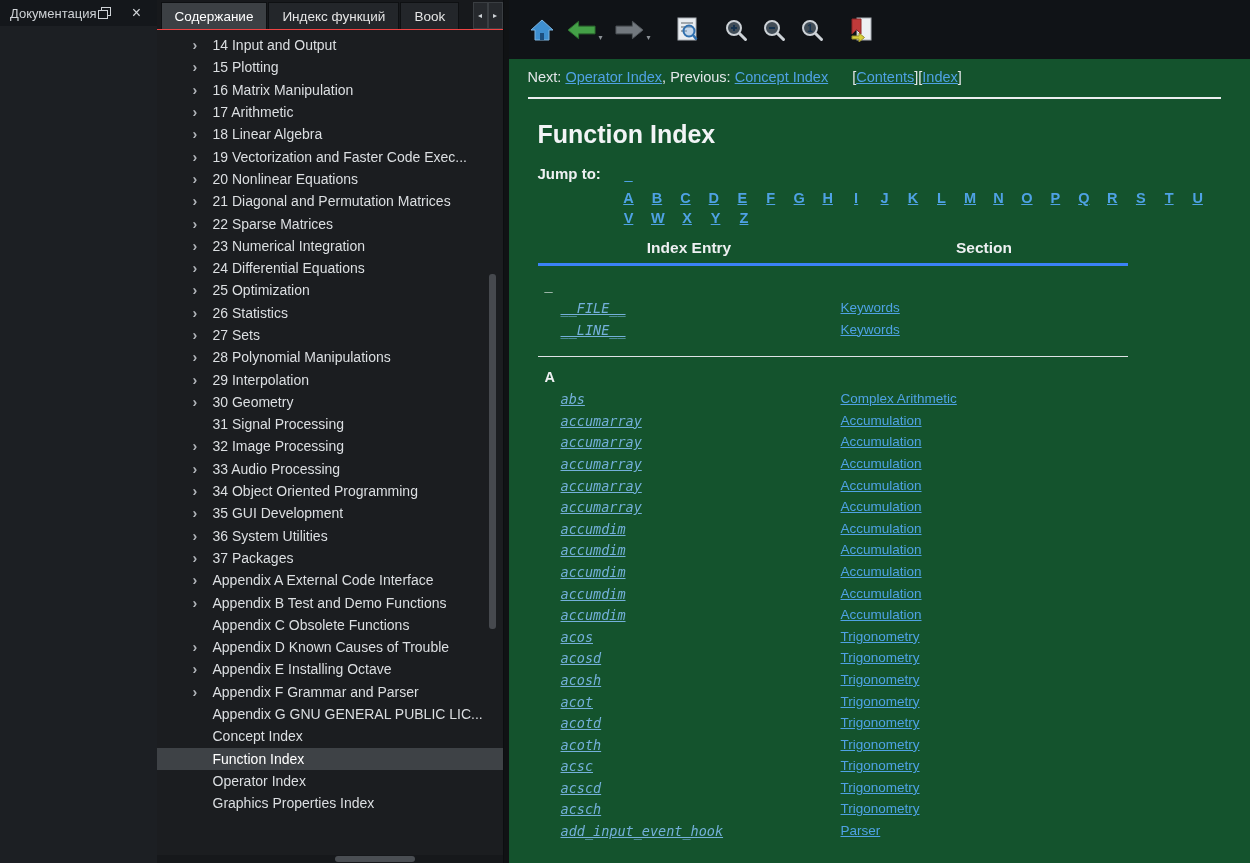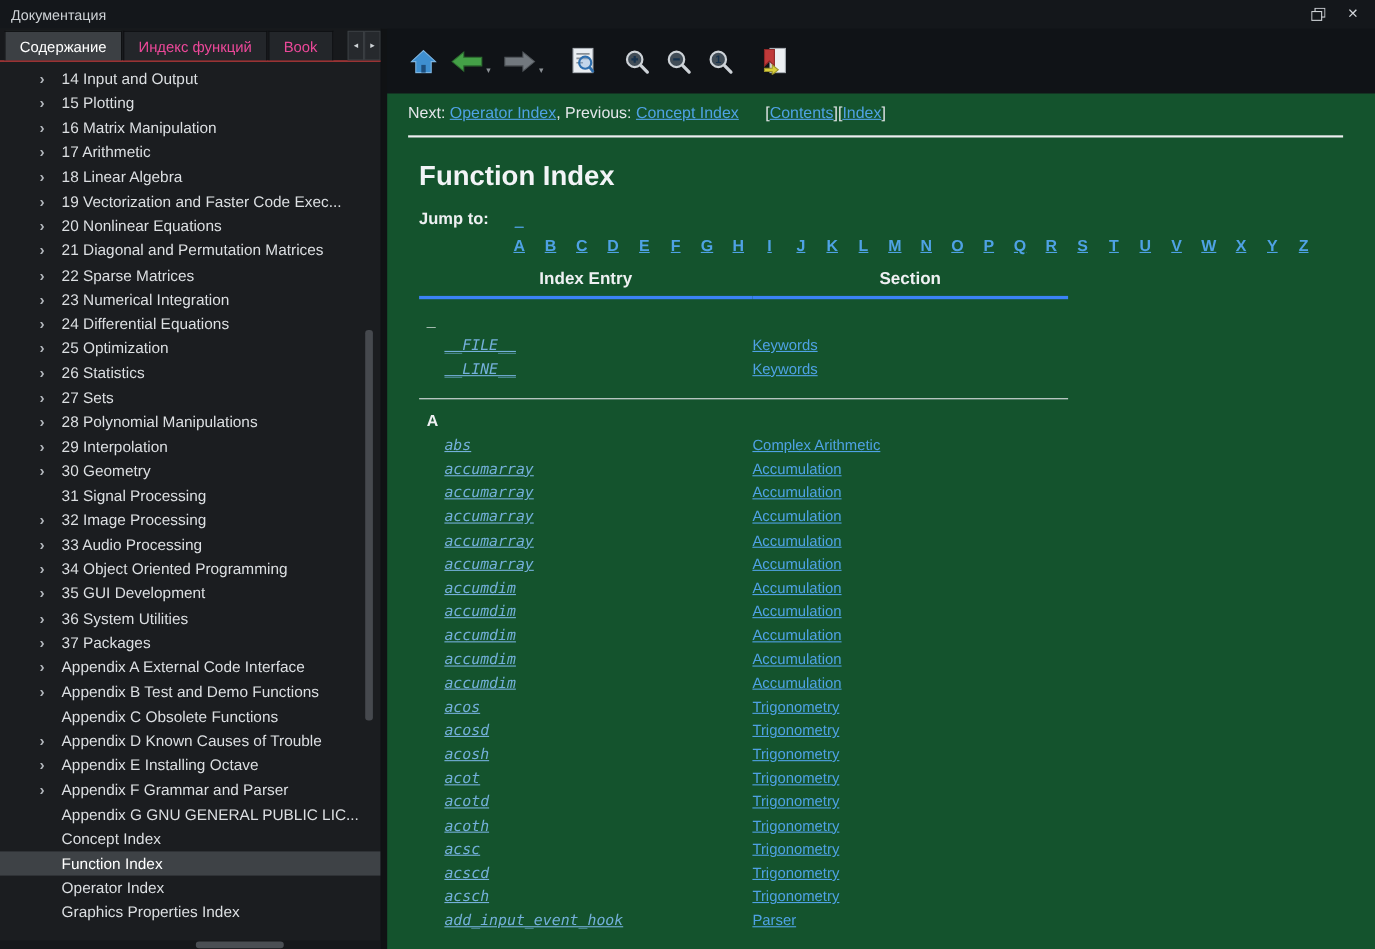--- a/index.html
+++ b/index.html
@@ -1,18 +1,18 @@
 <!DOCTYPE html>
 <html><head>
 <meta charset="utf-8">
 <style>
   * { margin:0; padding:0; box-sizing:border-box; }
   html,body { width:1250px; height:863px; overflow:hidden; background:#1c1f23;
               font-family:"Liberation Sans", sans-serif; }
-  .window { width:1250px; height:863px; display:flex; flex-direction:column; background:#1c1f23; }
+  .window { width:1250px; height:863px; display:flex; flex-direction:row; background:#1c1f23; }
 
   
   .titlebar { height:26px; flex:0 0 26px; background:#14171b; display:flex; align-items:center;
               padding:0 8px 0 10px; color:#ced2d6; font-size:13px; }
   .titlebar .title { flex:1; }
   .win-btns { display:flex; gap:16px; align-items:center; margin-right:4px; }
   .winbtn { display:flex; align-items:center; justify-content:center; width:16px; height:16px; cursor:default; }
   .winbtn.close { font-size:16px; color:#d3d7db; line-height:1; }
 
   
@@ -20,21 +20,21 @@
   .left-pane { width:347px; flex:0 0 347px; display:flex; flex-direction:column;
                background:#1b1d20; position:relative; border-right:1px solid #0c0e10; }
   .splitter { width:5px; flex:0 0 5px; background:#101214; }
   .main-pane { flex:1; display:flex; flex-direction:column; background:#14171b; min-width:0; }
 
   
   .tabbar { height:30px; flex:0 0 30px; background:#17191c; display:flex; align-items:flex-end;
             border-bottom:1px solid #ef4444; overflow:hidden; }
   .tabs { display:flex; align-items:flex-end; margin-left:4px; }
   .tab { height:27px; display:flex; align-items:center; padding:0 13px; font-size:13.5px;
-         color:#ec4899; background:#23262a; border:1px solid #0e1012; border-bottom:none;
+         color:#e5e5e5; background:#23262a; border:1px solid #0e1012; border-bottom:none;
          margin-right:1px; white-space:nowrap; }
   .tab.active { background:#3c4044; color:#ffffff; }
   .tab-scrollers { margin-left:auto; display:flex; height:27px; }
   .tab-scroll-btn { width:15px; height:27px; background:#26292d; border:1px solid #3a3e42;
                     color:#cfd3d7; font-size:8px; display:flex; align-items:center; justify-content:center; }
 
   
   .tree { flex:1; overflow:hidden; padding-top:4px; }
   .tree-row { height:22.3px; display:flex; align-items:center; padding-left:36px;
               font-size:14px; color:#dcdfe2; white-space:nowrap; }

